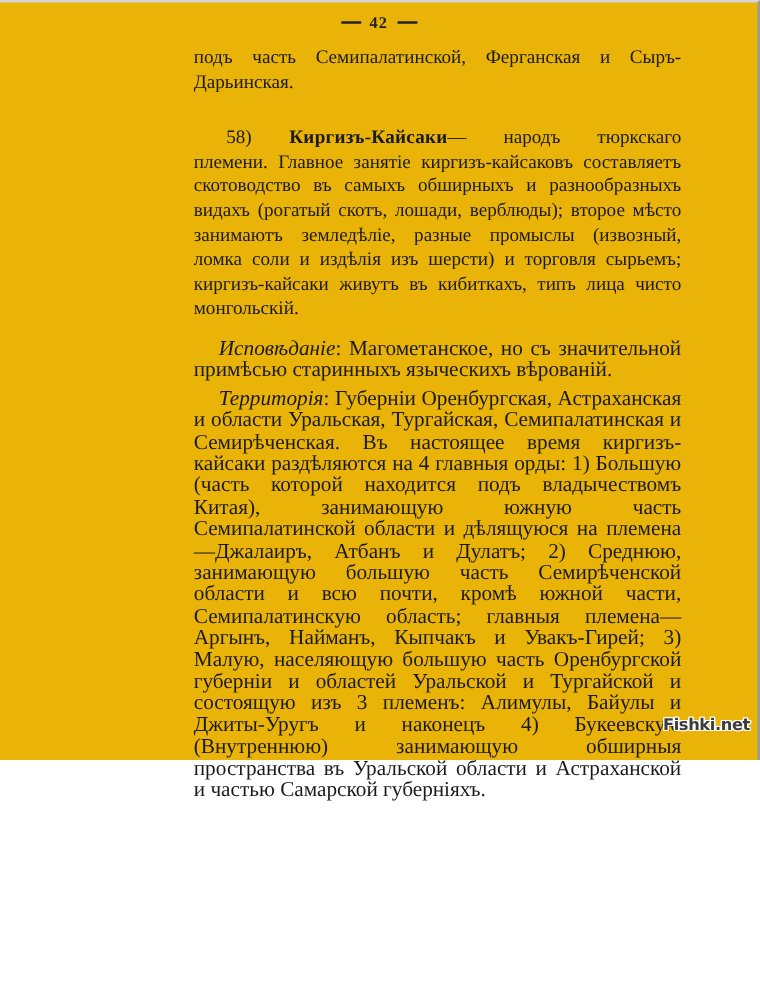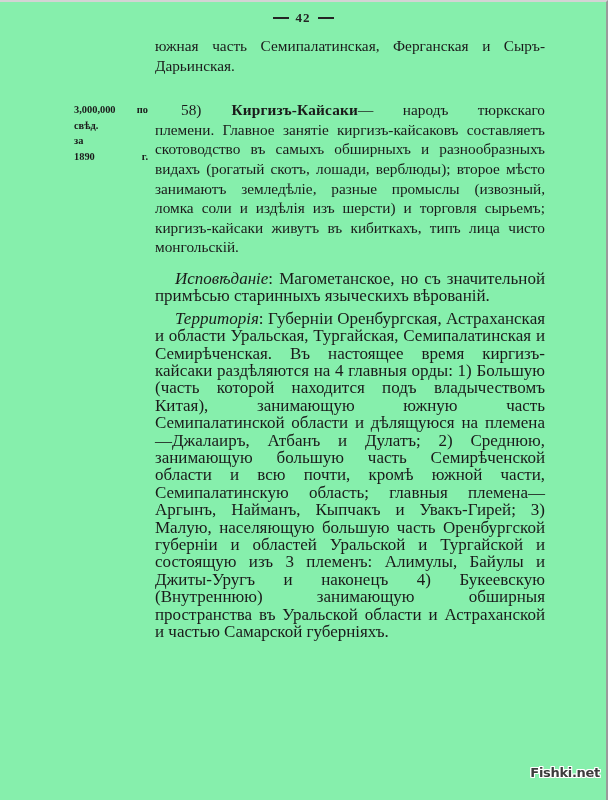--- a/index.html
+++ b/index.html
@@ -11,22 +11,22 @@
     width: 608px;
     height: 800px;
     overflow: hidden;
     font-family: "Liberation Serif", "DejaVu Serif", serif;
     color: #1a1a1a;
   }
 
   #page {
     position: relative;
     width: 608px;
-    height: 800px;
-    background: #86efac;
+    height: 608px;
+    background: #eab308;
     box-sizing: border-box;
     border-top: 2px solid #d4d4d4;
     border-right: 2px solid #9a9a9a;
     text-decoration: underline;
   }
 
   
   .folio {
     position: absolute;
     top: 8px;
@@ -127,32 +127,24 @@
 </style>
 </head>
 <body>
 
 <div id="page">
 
   <div class="folio">
     <span class="rule"></span><span>42</span><span class="rule"></span>
   </div>
 
-  <div class="margin-note">
-    <span>3,000,000 по</span>
-    <span class="mn-justify">
-        <span>свѣд.</span>
-        <span>за</span>
-      </span>
-    <span>1890 г.</span>
-  </div>
 
   <div class="column">
 
-    <p class="body first">южная часть Семипалатинская, Ферганская и Сыръ-Дарьинская.</p>
+    <p class="body first">подъ часть Семипалатинской, Ферганская и Сыръ-Дарьинская.</p>
 
     <div class="gap-lg"></div>
 
     <p class="body"><span class="lead-num">58)</span><span class="headword">Киргизъ-Кайсаки</span><span>— народъ тюркскаго племени. Главное занятіе киргизъ-кайсаковъ составляетъ скотоводство въ самыхъ обширныхъ и разнообразныхъ видахъ (рогатый скотъ, лошади, верблюды); второе мѣсто занимаютъ земледѣліе, разные промыслы (извозный, ломка соли и издѣлія изъ шерсти) и торговля сырьемъ; киргизъ-кайсаки живутъ въ кибиткахъ, типъ лица чисто монгольскій.</span></p>
 
     <div class="gap-md"></div>
 
     <p class="small"><span class="ital">Исповѣданіе</span><span>: Магометанское, но съ значительной примѣсью старинныхъ языческихъ вѣрованій.</span></p>
 
     <div class="gap-sm"></div>

